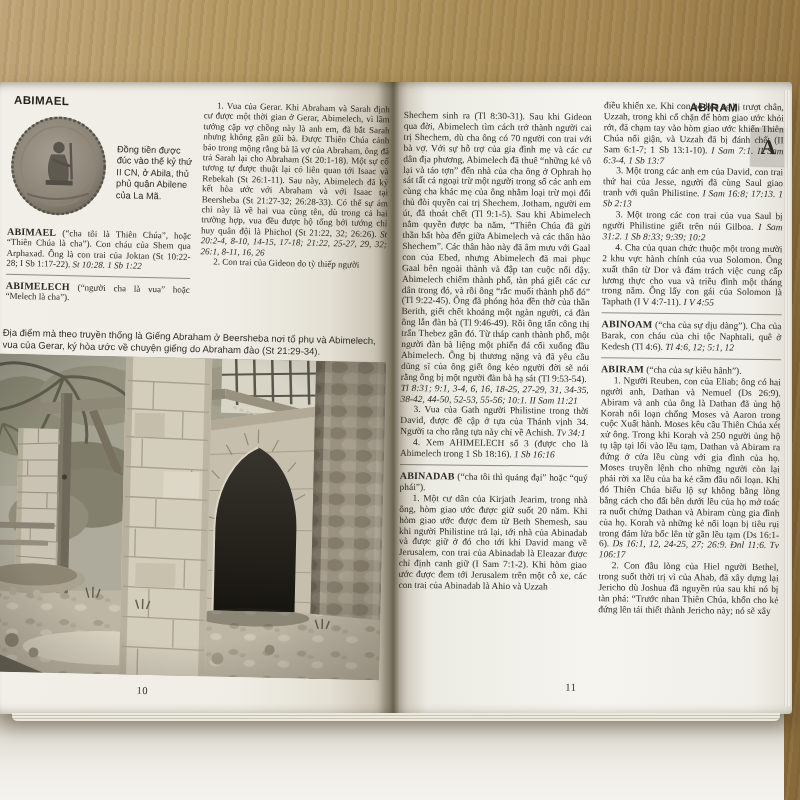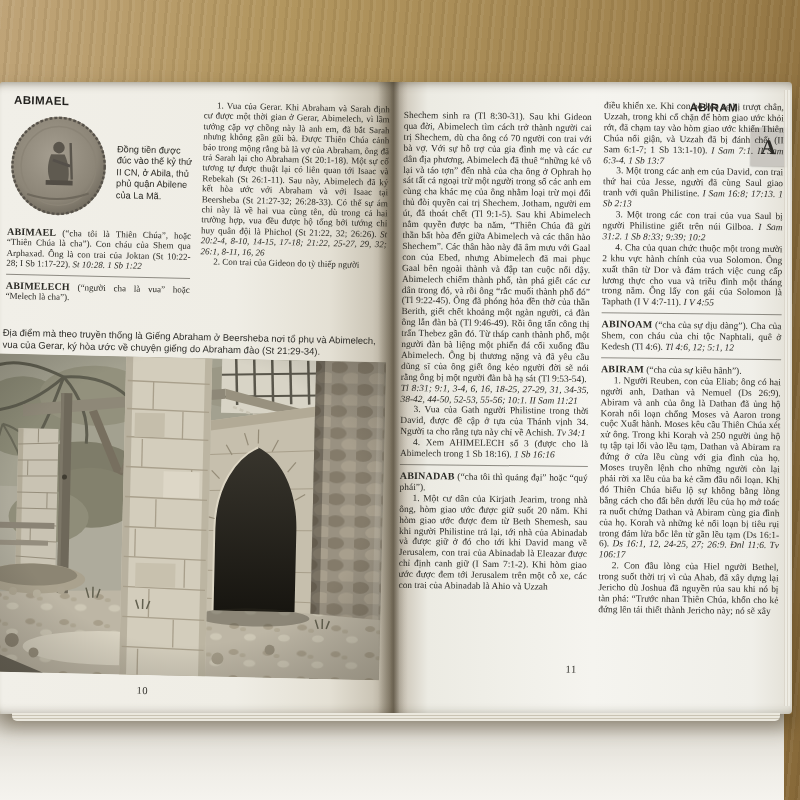--- a/index.html
+++ b/index.html
@@ -58,21 +58,21 @@
   .coin { width:100px; height:106px; flex:none; }
   .coin-caption { font-family:"Liberation Sans",sans-serif; font-size:9.2px; line-height:11.4px;
           margin-top:30px; text-align:left; }
 
   .lp-caption { position:absolute; left:8px; top:245px; width:380px;
           font-family:"Liberation Sans",sans-serif; font-size:9.5px; line-height:12px; color:#2e2d29; }
   .lp-photo { position:absolute; left:0; top:272px; width:392px; height:318px; display:block; }
 
   .pagenum { position:absolute; font-size:10.5px; letter-spacing:.5px; color:#34332e; }
   .pn-left  { left:150px; top:600px; }
-  .pn-right { left:180px; top:580px; }
+  .pn-right { left:180px; top:598px; }
 
   .alpha-tab { position:absolute; right:5px; top:42px; width:36px; height:38px;
           background:#c9c6c0; color:#2c2b28; display:flex; align-items:center; justify-content:center;
           font-family:"Liberation Serif",serif; font-weight:bold; font-size:21px;
           box-shadow:0 0 0 1px rgba(0,0,0,.07), 1px 1px 2px rgba(0,0,0,.12); }
 </style>
 </head>
 <body>
 
 <div class="scene">
@@ -312,21 +312,21 @@
         </div>
 
         <div class="bodycol rp-col2">
           <p class="para"><span>điều khiển xe. Khi con bò kéo xe bị trượt chân, Uzzah, trong khi cố chặn để hòm giao ước khỏi rớt, đã chạm tay vào hòm giao ước khiến Thiên Chúa nổi giận, và Uzzah đã bị đánh chết (II Sam 6:1-7; 1 Sb 13:1-10).</span> <i class="refs">I Sam 7:1. II Sam 6:3-4. 1 Sb 13:7</i></p>
           <p class="para num"><span>3. Một trong các anh em của David, con trai thứ hai của Jesse, người đã cùng Saul giao tranh với quân Philistine.</span> <i class="refs">I Sam 16:8; 17:13. 1 Sb 2:13</i></p>
           <p class="para num"><span>3. Một trong các con trai của vua Saul bị người Philistine giết trên núi Gilboa.</span> <i class="refs">I Sam 31:2. 1 Sb 8:33; 9:39; 10:2</i></p>
           <p class="para num"><span>4. Cha của quan chức thuộc một trong mười 2 khu vực hành chính của vua Solomon. Ông xuất thân từ Dor và đảm trách việc cung cấp lương thực cho vua và triều đình một tháng trong năm. Ông lấy con gái của Solomon là Taphath (I V 4:7-11).</span> <i class="refs">I V 4:55</i></p>
 
           <div class="divider"></div>
 
-          <p class="para entry"><b class="hw">ABINOAM</b> <span>(“cha của sự dịu dàng”). Cha của Shem, con cháu của chi tộc Naphtali, quê ở Kedesh (Tl 4:6).</span> <i class="refs">Tl 4:6, 12; 5:1, 12</i></p>
+          <p class="para entry"><b class="hw">ABINOAM</b> <span>(“cha của sự dịu dàng”). Cha của Barak, con cháu của chi tộc Naphtali, quê ở Kedesh (Tl 4:6).</span> <i class="refs">Tl 4:6, 12; 5:1, 12</i></p>
 
           <div class="divider"></div>
 
           <p class="para entry"><b class="hw">ABIRAM</b> <span>(“cha của sự kiêu hãnh”).</span></p>
           <p class="para num"><span>1. Người Reuben, con của Eliab; ông có hai người anh, Dathan và Nemuel (Ds 26:9). Abiram và anh của ông là Dathan đã ủng hộ Korah nổi loạn chống Moses và Aaron trong cuộc Xuất hành. Moses kêu cầu Thiên Chúa xét xử ông. Trong khi Korah và 250 người ủng hộ tụ tập tại lối vào lều tạm, Dathan và Abiram ra đứng ở cửa lều cùng với gia đình của họ. Moses truyền lệnh cho những người còn lại phải rời xa lều của ba kẻ cầm đầu nổi loạn. Khi đó Thiên Chúa biểu lộ sự không bằng lòng bằng cách cho đất bên dưới lều của họ mở toác ra nuốt chửng Dathan và Abiram cùng gia đình của họ. Korah và những kẻ nổi loạn bị tiêu rụi trong đám lửa bốc lên từ gần lều tạm (Ds 16:1-6).</span> <i class="refs">Ds 16:1, 12, 24-25, 27; 26:9. Đnl 11:6. Tv 106:17</i></p>
           <p class="para num"><span>2. Con đầu lòng của Hiel người Bethel, trong suốt thời trị vì của Ahab, đã xây dựng lại Jericho dù Joshua đã nguyền rủa sau khi nó bị tàn phá: “Trước nhan Thiên Chúa, khốn cho kẻ đứng lên tái thiết thành Jericho này; nó sẽ xây</span></p>
         </div>
 
         <div class="pagenum pn-right">11</div>
       </div>

